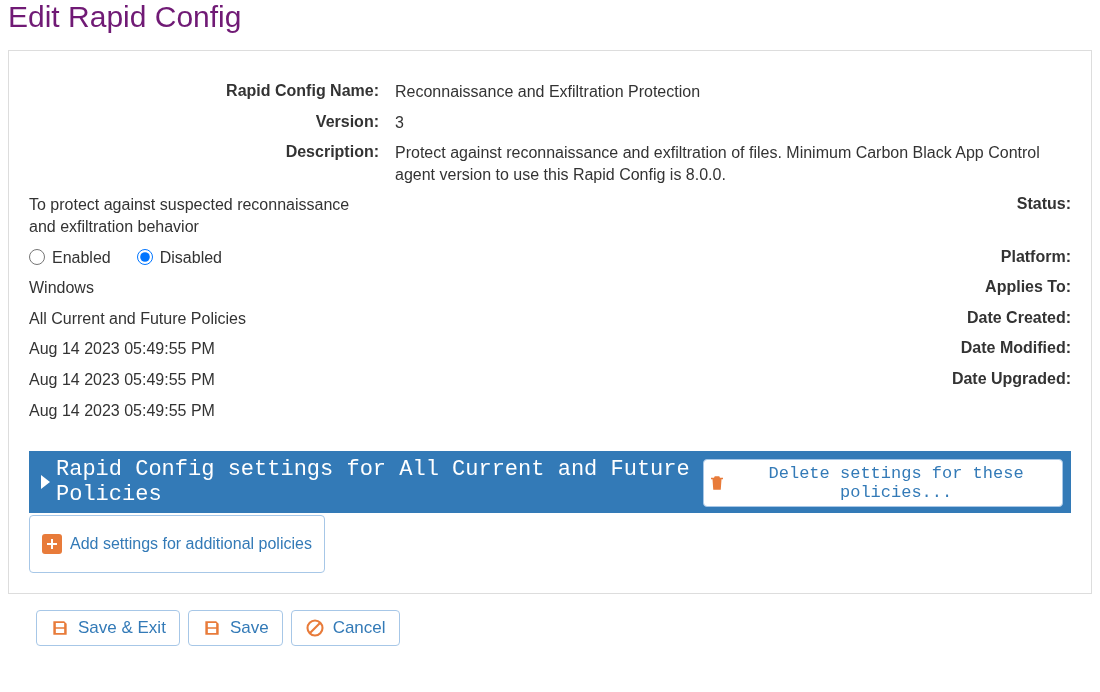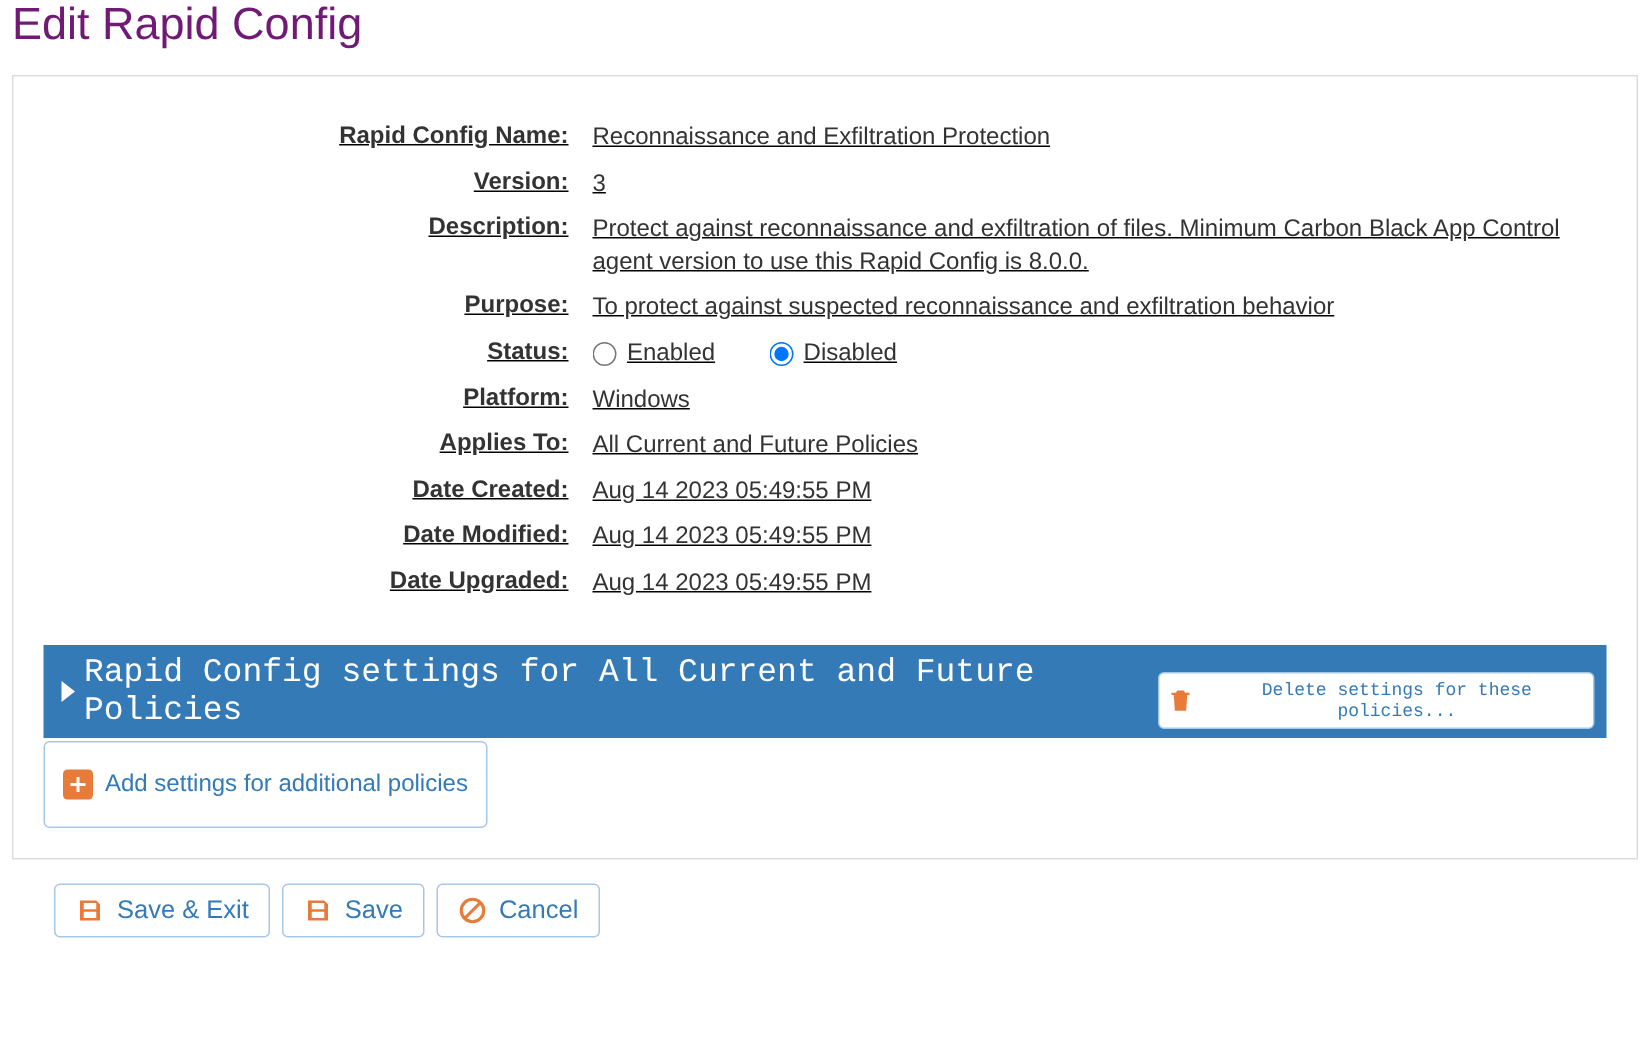--- a/index.html
+++ b/index.html
@@ -24,37 +24,36 @@
       margin: 8px;
       padding: 30px 20px 20px 20px;
       background: #fff;
     }
     .form-grid {
       display: grid;
       grid-template-columns: 350px 1fr;
       row-gap: 9px;
       column-gap: 16px;
       margin-bottom: 30px;
-      text-decoration: underline;
     }
     .form-label {
       text-align: right;
       font-weight: 700;
       color: #333;
       font-size: 16px;
       padding-top: 1px;
     }
     .form-value {
       color: #333;
       font-size: 16px;
       line-height: 1.35;
     }
     .radio-group {
       display: flex;
-      gap: 36px;
+      gap: 26px;
       align-items: center;
     }
     .radio-option {
       display: flex;
       align-items: center;
       gap: 7px;
       font-size: 16px;
       cursor: pointer;
     }
     .radio-option input[type="radio"] {
@@ -93,21 +92,21 @@
       background: #fff;
       border: 1px solid #a7c7e7;
       border-radius: 4px;
       padding: 18px 12px;
       color: #337ab7;
       font-size: 16px;
       cursor: pointer;
       font-family: inherit;
     }
     .btn-delete {
-      font-size: 12px;
+      font-size: 17px;
       padding: 4px 4px;
     }
     .icon-box {
       display: inline-flex;
       align-items: center;
       justify-content: center;
       width: 20px;
       height: 20px;
     }
     .icon-plus-box {
@@ -143,21 +142,20 @@
 
     <div class="form-label">Rapid Config Name:</div>
     <div class="form-value">Reconnaissance and Exfiltration Protection</div>
 
     <div class="form-label">Version:</div>
     <div class="form-value">3</div>
 
     <div class="form-label">Description:</div>
     <div class="form-value">Protect against reconnaissance and exfiltration of files. Minimum Carbon Black App Control agent version to use this Rapid Config is 8.0.0.</div>
 
-    <div class="form-label">Purpose:</div>
     <div class="form-value">To protect against suspected reconnaissance and exfiltration behavior</div>
 
     <div class="form-label">Status:</div>
     <div class="form-value">
       <div class="radio-group">
         <label class="radio-option">
           <input type="radio" name="status" style="">
           <span>Enabled</span>
         </label>
         <label class="radio-option">

